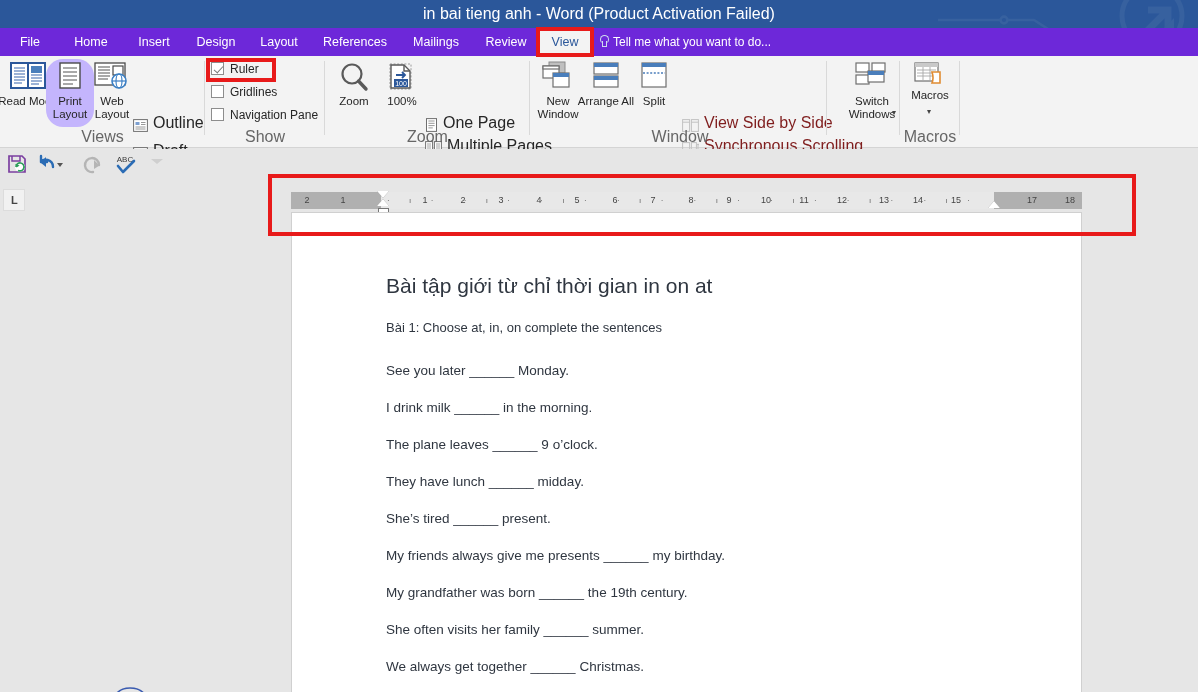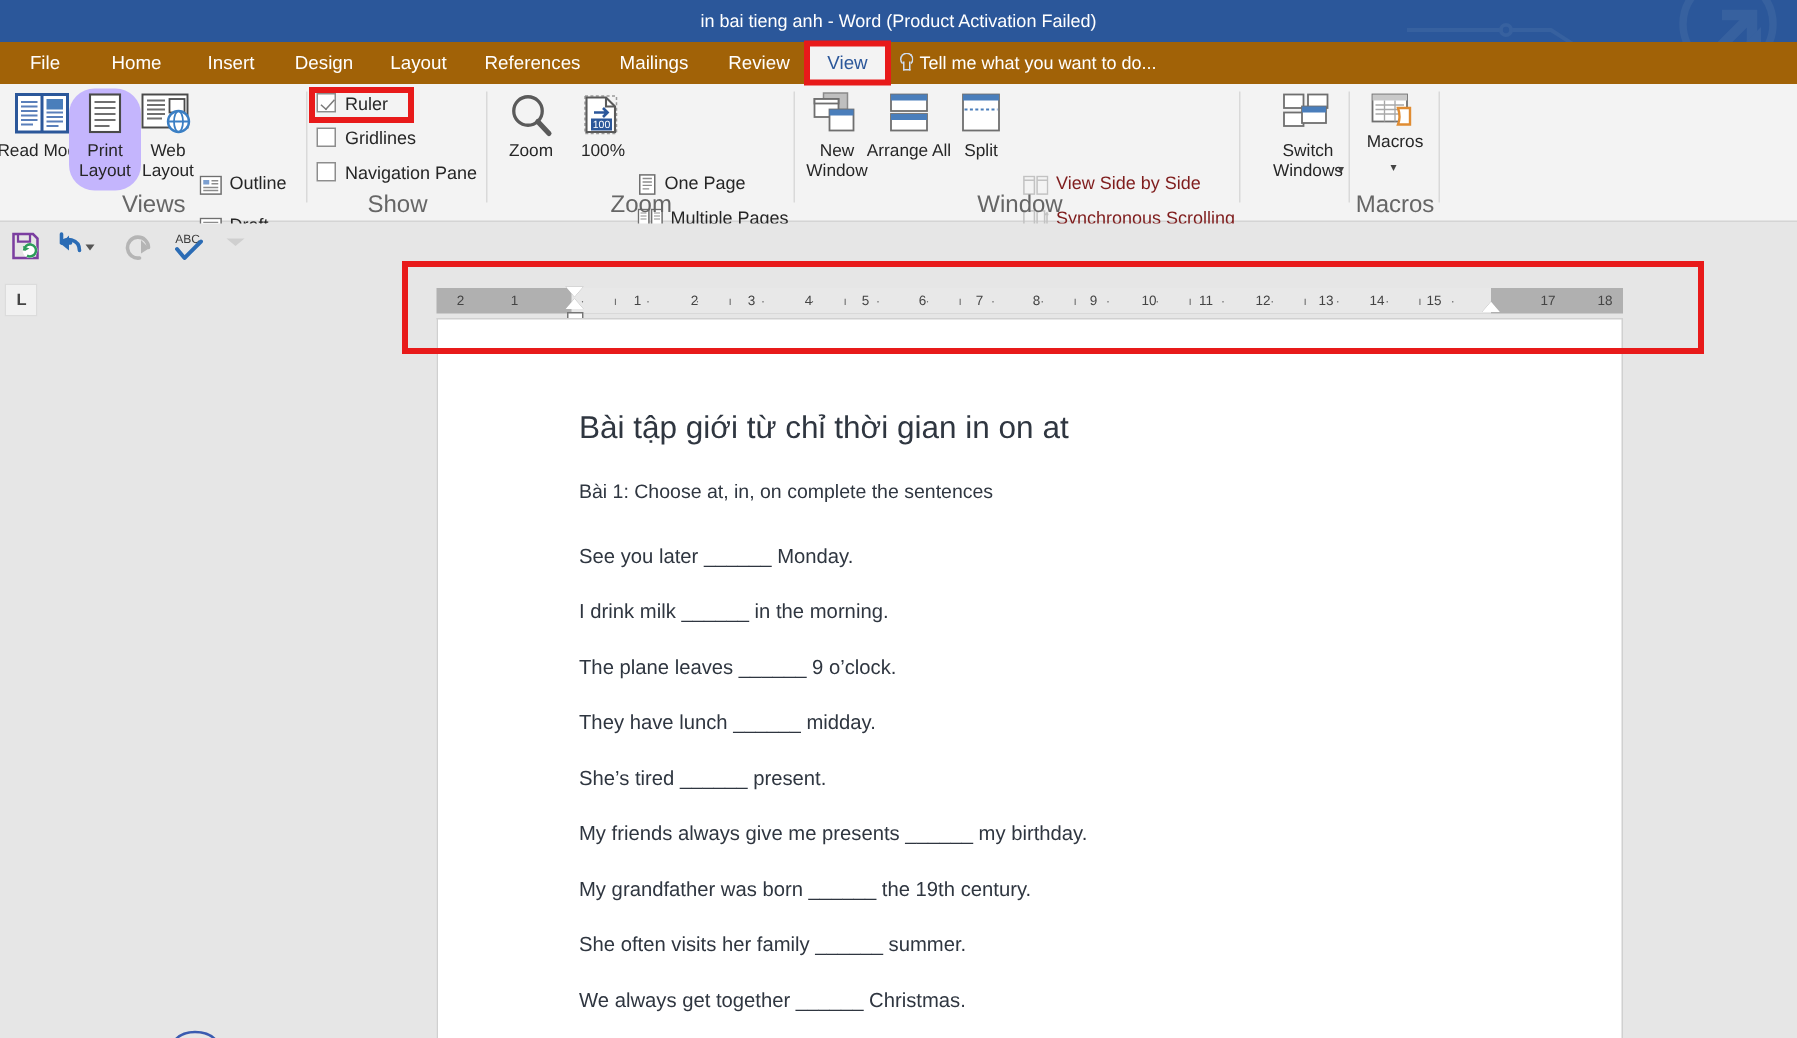--- a/index.html
+++ b/index.html
@@ -13,28 +13,28 @@
   #app { position: relative; width: 1198px; height: 692px; }
 
   
   .titlebar {
     position: absolute; left: 0; top: 0; width: 1198px; height: 28px;
     background: #2b579a; overflow: hidden;
   }
   .titlebar-text {
     position: absolute; left: 0; top: 0; width: 1198px; height: 28px;
     line-height: 28px; text-align: center;
-    color: #ffffff; font-size: 12px;
+    color: #ffffff; font-size: 16px;
   }
   .deco { position: absolute; right: 0; top: 0; width: 260px; height: 56px; opacity: 1; }
 
   
   .tabstrip {
     position: absolute; left: 0; top: 28px; width: 1198px; height: 28px;
-    background: #a16207;
+    background: #6d28d9;
   }
   .tab {
     position: absolute; top: 0; height: 28px; line-height: 28px;
     color: #ffffff; font-size: 12.5px; text-align: center;
     cursor: default; white-space: nowrap;
   }
   .tab.active { background: #f3f3f3; color: #2b579a; }
   .tellme {
     position: absolute; top: 0; height: 28px; line-height: 28px;
     left: 598px; color: #ffffff; font-size: 12px; white-space: nowrap;
@@ -76,21 +76,21 @@
   }
   .bigbtn .blabel {
     position: absolute; left: -6px; right: -6px; top: 36px;
     font-size: 11.5px; color: #262626; line-height: 13px;
   }
   .bigbtn.sel { background: #c4b5fd; border-radius: 17px; }
   .bigicon { position: absolute; left: 50%; top: 2px; transform: translateX(-50%); }
 
   .smallrow {
     position: absolute; height: 21px; line-height: 21px;
-    font-size: 12px; color: #262626; white-space: nowrap; cursor: default;
+    font-size: 16px; color: #262626; white-space: nowrap; cursor: default;
   }
   .smallrow.disabled { color: #7f1d1d; }
   .smallrow .sicon { display: inline-block; vertical-align: -4px; margin-right: 5px; }
 
   .chkrow {
     position: absolute; height: 22px; line-height: 22px;
     font-size: 12px; color: #262626; white-space: nowrap; cursor: default;
   }
   .chkbox {
     display: inline-block; width: 13px; height: 13px; vertical-align: -2px;

